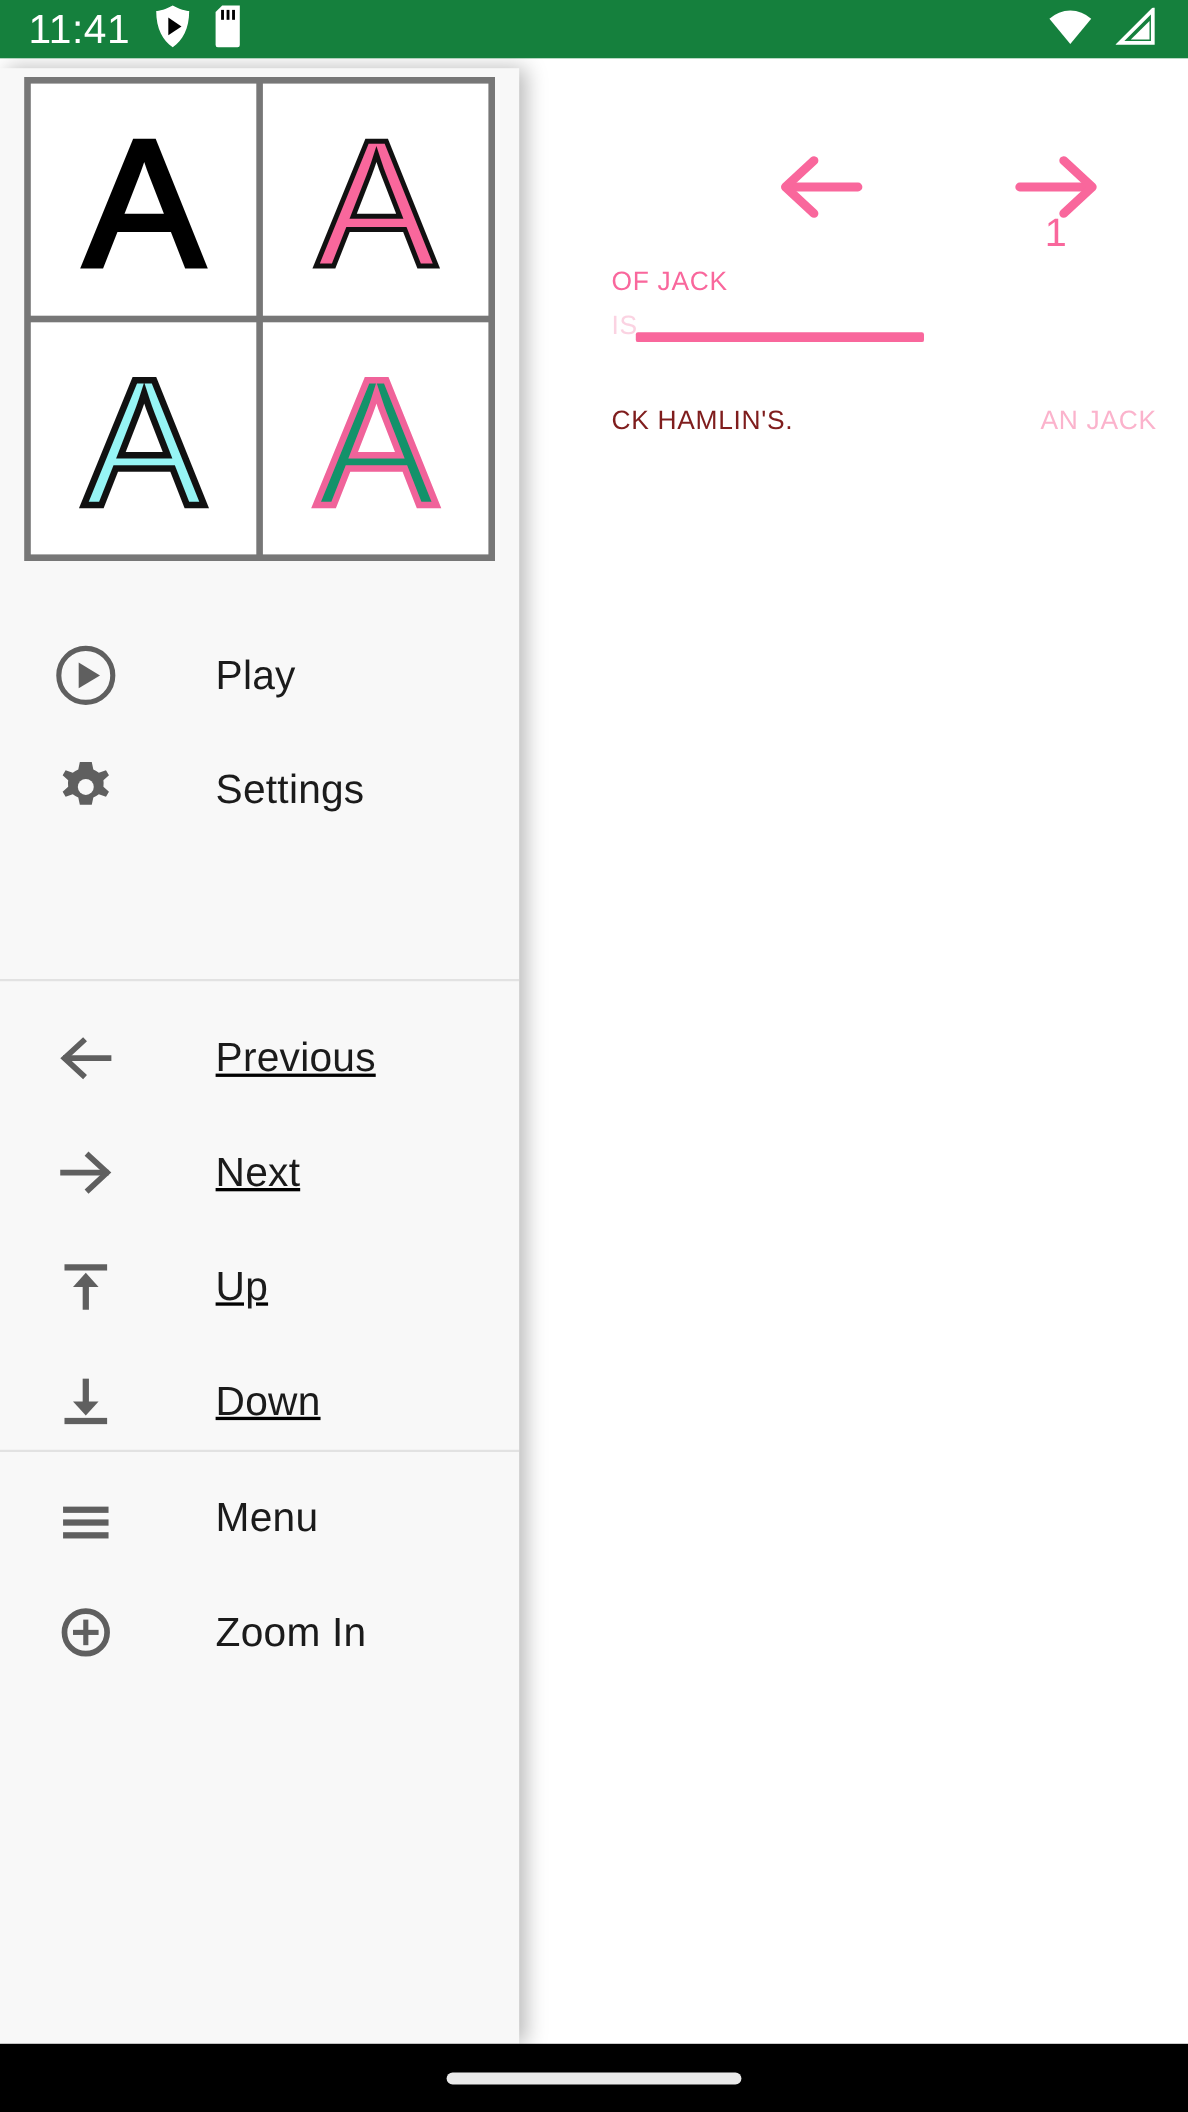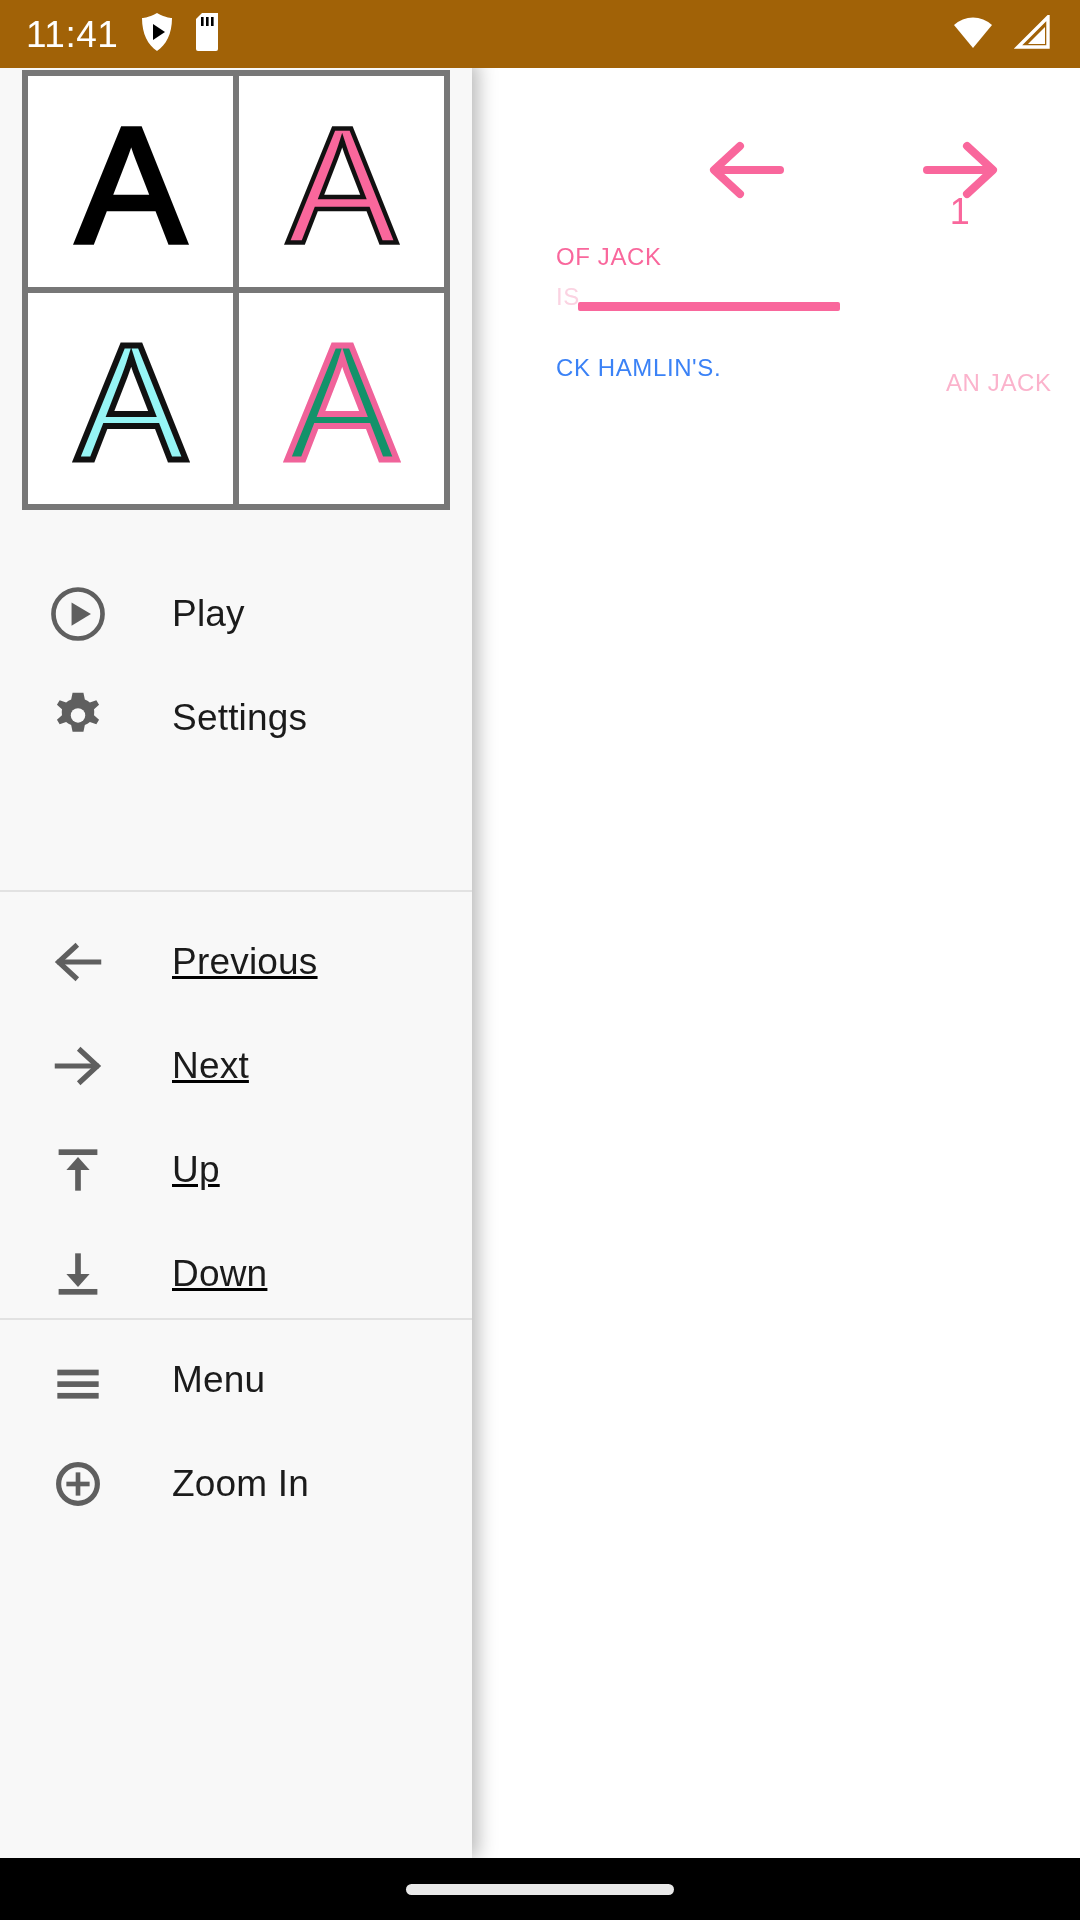--- a/index.html
+++ b/index.html
@@ -6,22 +6,22 @@
   html, body {
     width:1080px; height:1920px;
     background:#ffffff;
     font-family:"Liberation Sans", sans-serif;
     overflow:hidden;
   }
   #screen { position:relative; width:1080px; height:1920px; background:#ffffff; overflow:hidden; }
 
   
   .statusbar{
-    position:absolute; left:0; top:0; width:1080px; height:68px;
-    background:#a16207; color:#fff; display:flex; align-items:center;
+    position:absolute; left:0; top:0; width:1080px; height:53px;
+    background:#15803d; color:#fff; display:flex; align-items:center;
     padding:0 26px;
   }
   .sb-clock{ font-size:37px; letter-spacing:0.5px; line-height:1; font-weight:400; }
   .sb-left-icons{ display:flex; align-items:center; gap:20px; margin-left:22px; }
   .sb-spacer{ flex:1; }
   .sb-right-icons{ display:flex; align-items:center; gap:20px; }
   .sb-ic{ display:block; }
 
   
   .content{
@@ -84,21 +84,21 @@
   .sect-2{ top:848px;text-decoration:underline; }
   .sect-3{ top:1266px; }
 
   .divider{
     position:absolute; left:0; width:472px; height:2px; background:#e2e2e2;
   }
   .div-1{ top:828px; }
   .div-2{ top:1256px; }
 
   .menu-item{
-    display:flex; align-items:center; height:104px; padding-left:40px;
+    display:flex; align-items:center; height:104px; padding-left:40px;gap:24px;
   }
   .mi-icon{
     width:76px; min-width:76px; height:76px;
     display:flex; align-items:center; justify-content:center;
   }
   .mi-label{
     margin-left:56px; font-size:37px; color:#1b1b1b; letter-spacing:0.2px;
   }
 
   
@@ -134,21 +134,21 @@
         </svg>
       </div>
     </div>
 
     <div class="tabs">
       <div class="tab tab-a" style="color:#f9679c;">OF JACK</div>
       <div class="tab tab-ghost" style="color:#fbd3e2;">IS</div>
       <div class="tab tab-c" style="color:#f9679c;">1</div>
     </div>
 
-    <div class="tab" style="position:absolute; left:556px; top:293px; color:#3b82f6;">CK HAMLIN'S.</div>
+    <div class="tab" style="position:absolute; left:556px; top:308px; color:#7f1d1d;">CK HAMLIN'S.</div>
     <div class="tab" style="position:absolute; left:946px; top:308px; color:#fbb3cc;">AN JACK</div>
     <div class="tab-underline" style="background:#f9679c;"></div>
 
     <div class="body-text" style="color:#f9679c; -webkit-text-stroke:1.5px #e05287;">
       <p class="bl">ropolis was</p>
       <p class="bl">ly cleaving the</p>
       <p class="bl gap-line"></p>
       <p class="bl">the</p>
       <p class="bl gap-line"></p>
       <p class="bl">n eagre,</p>

